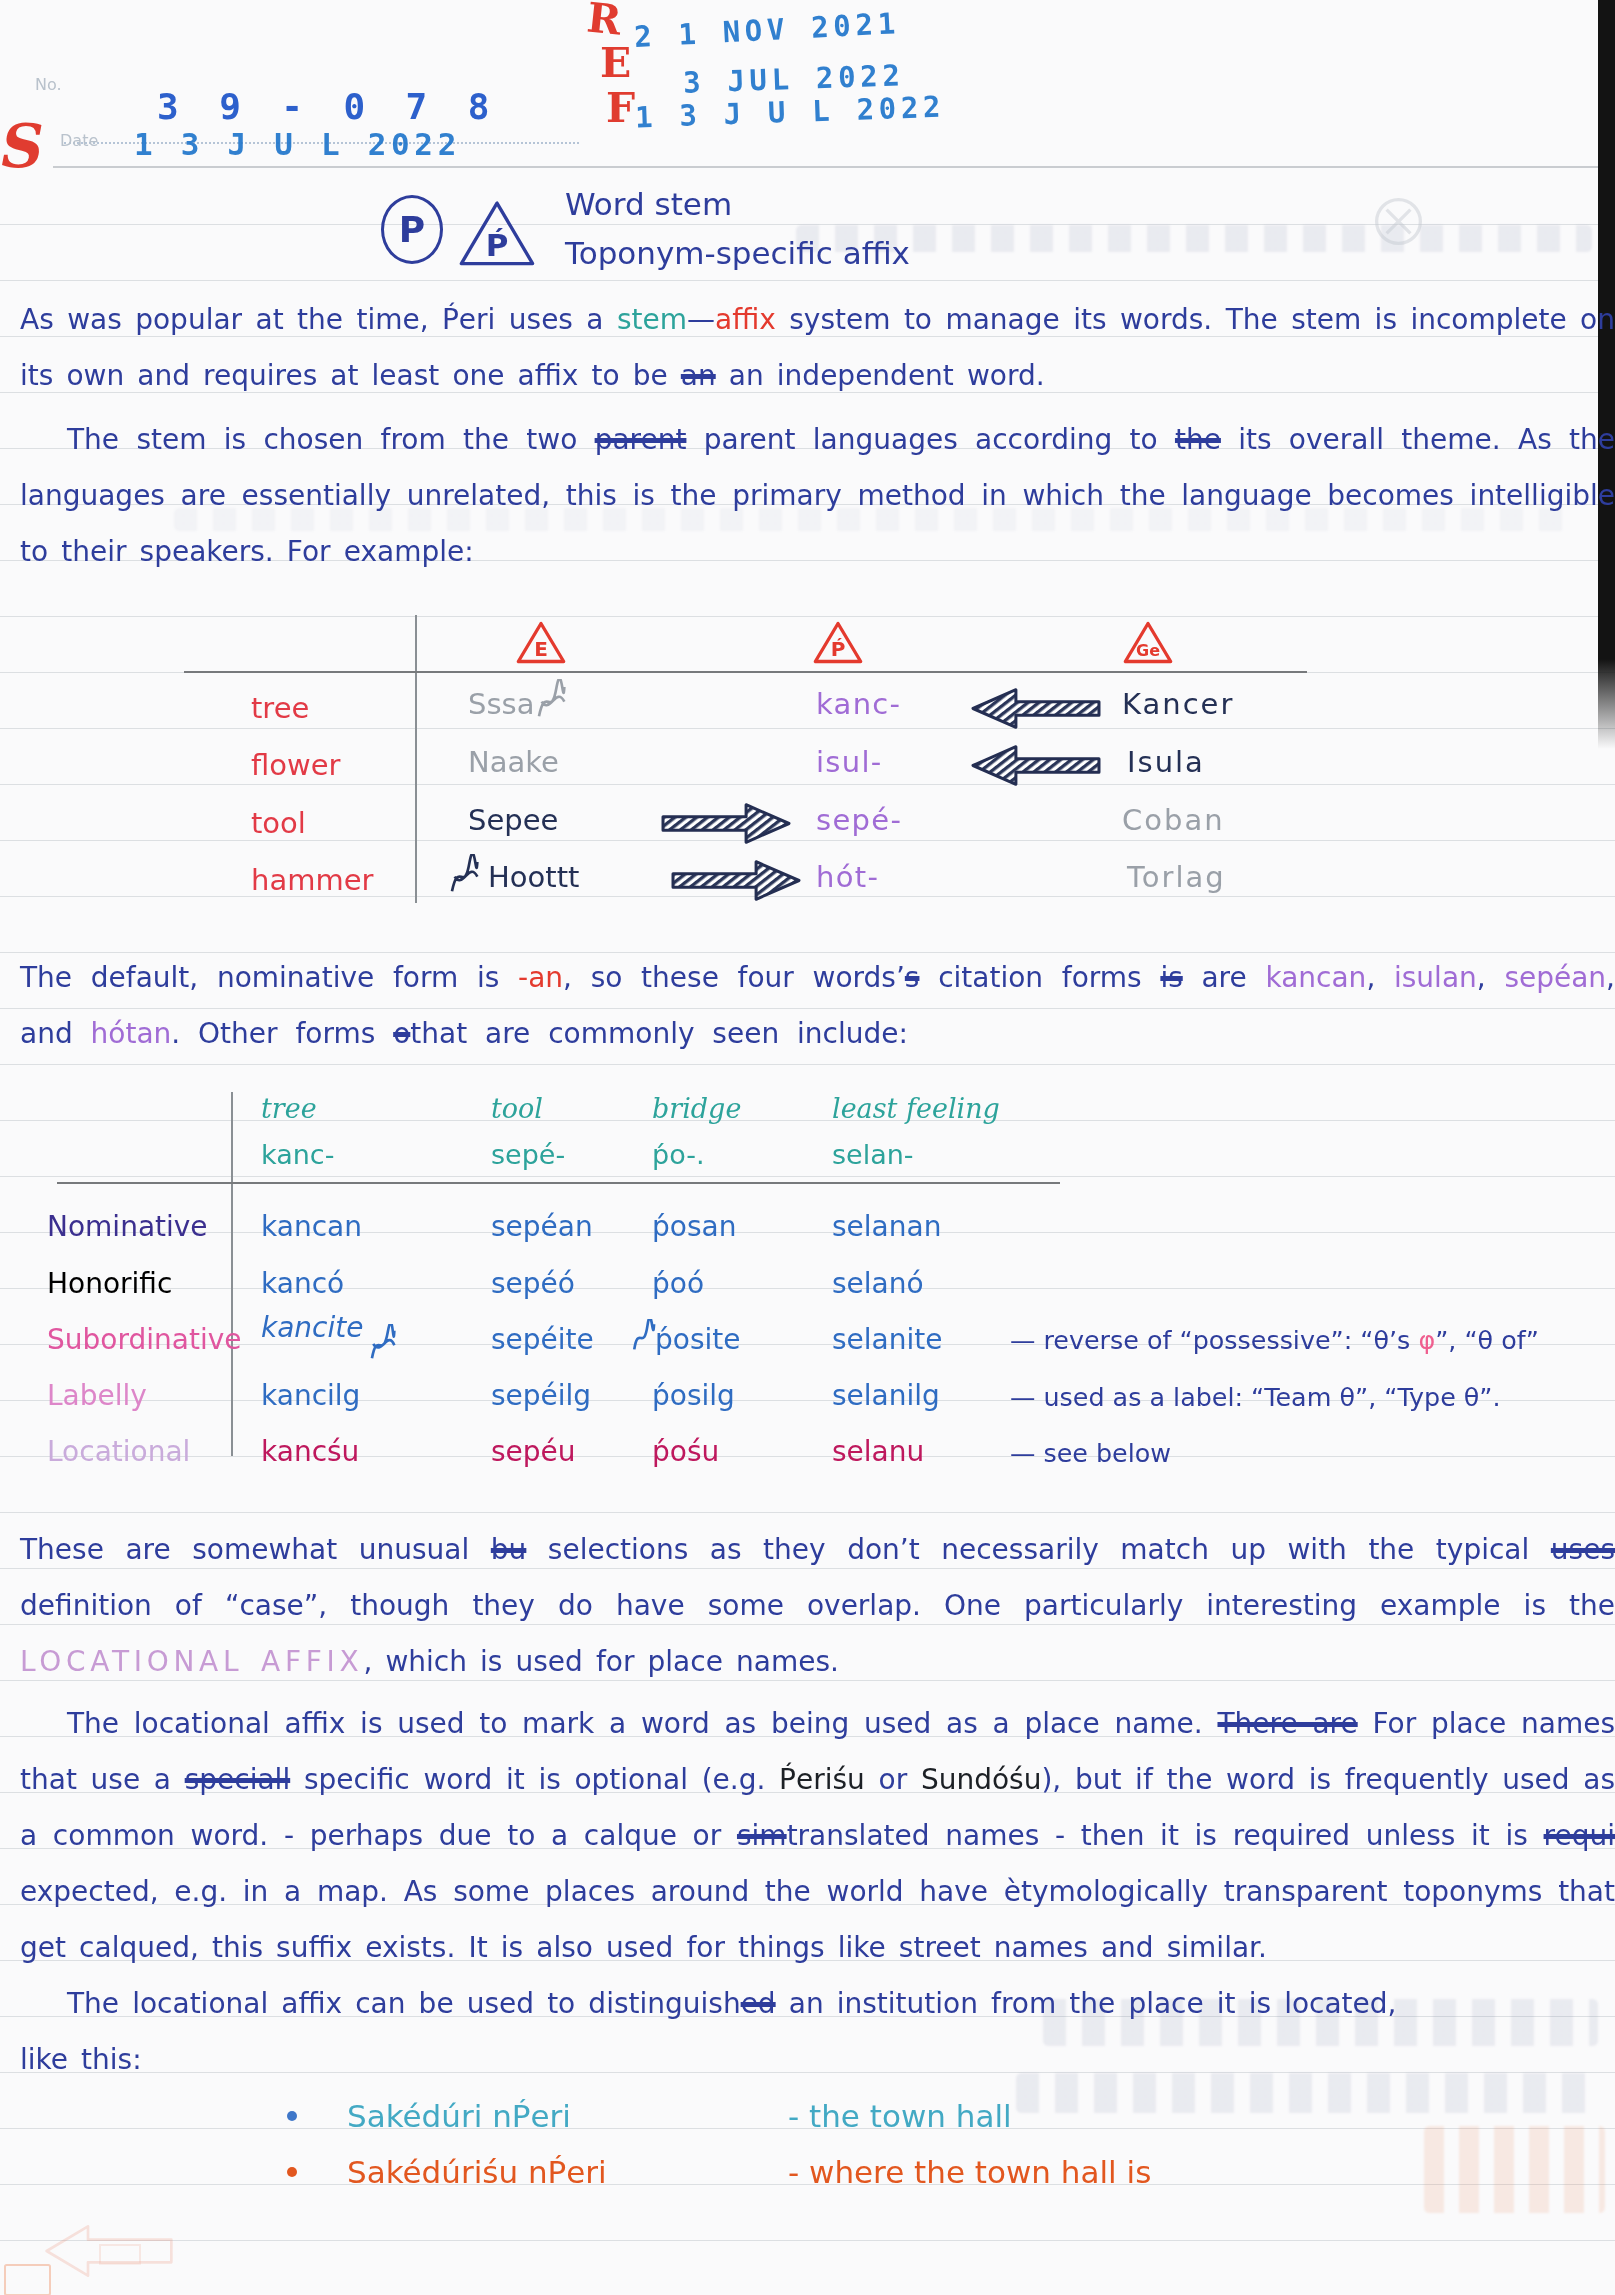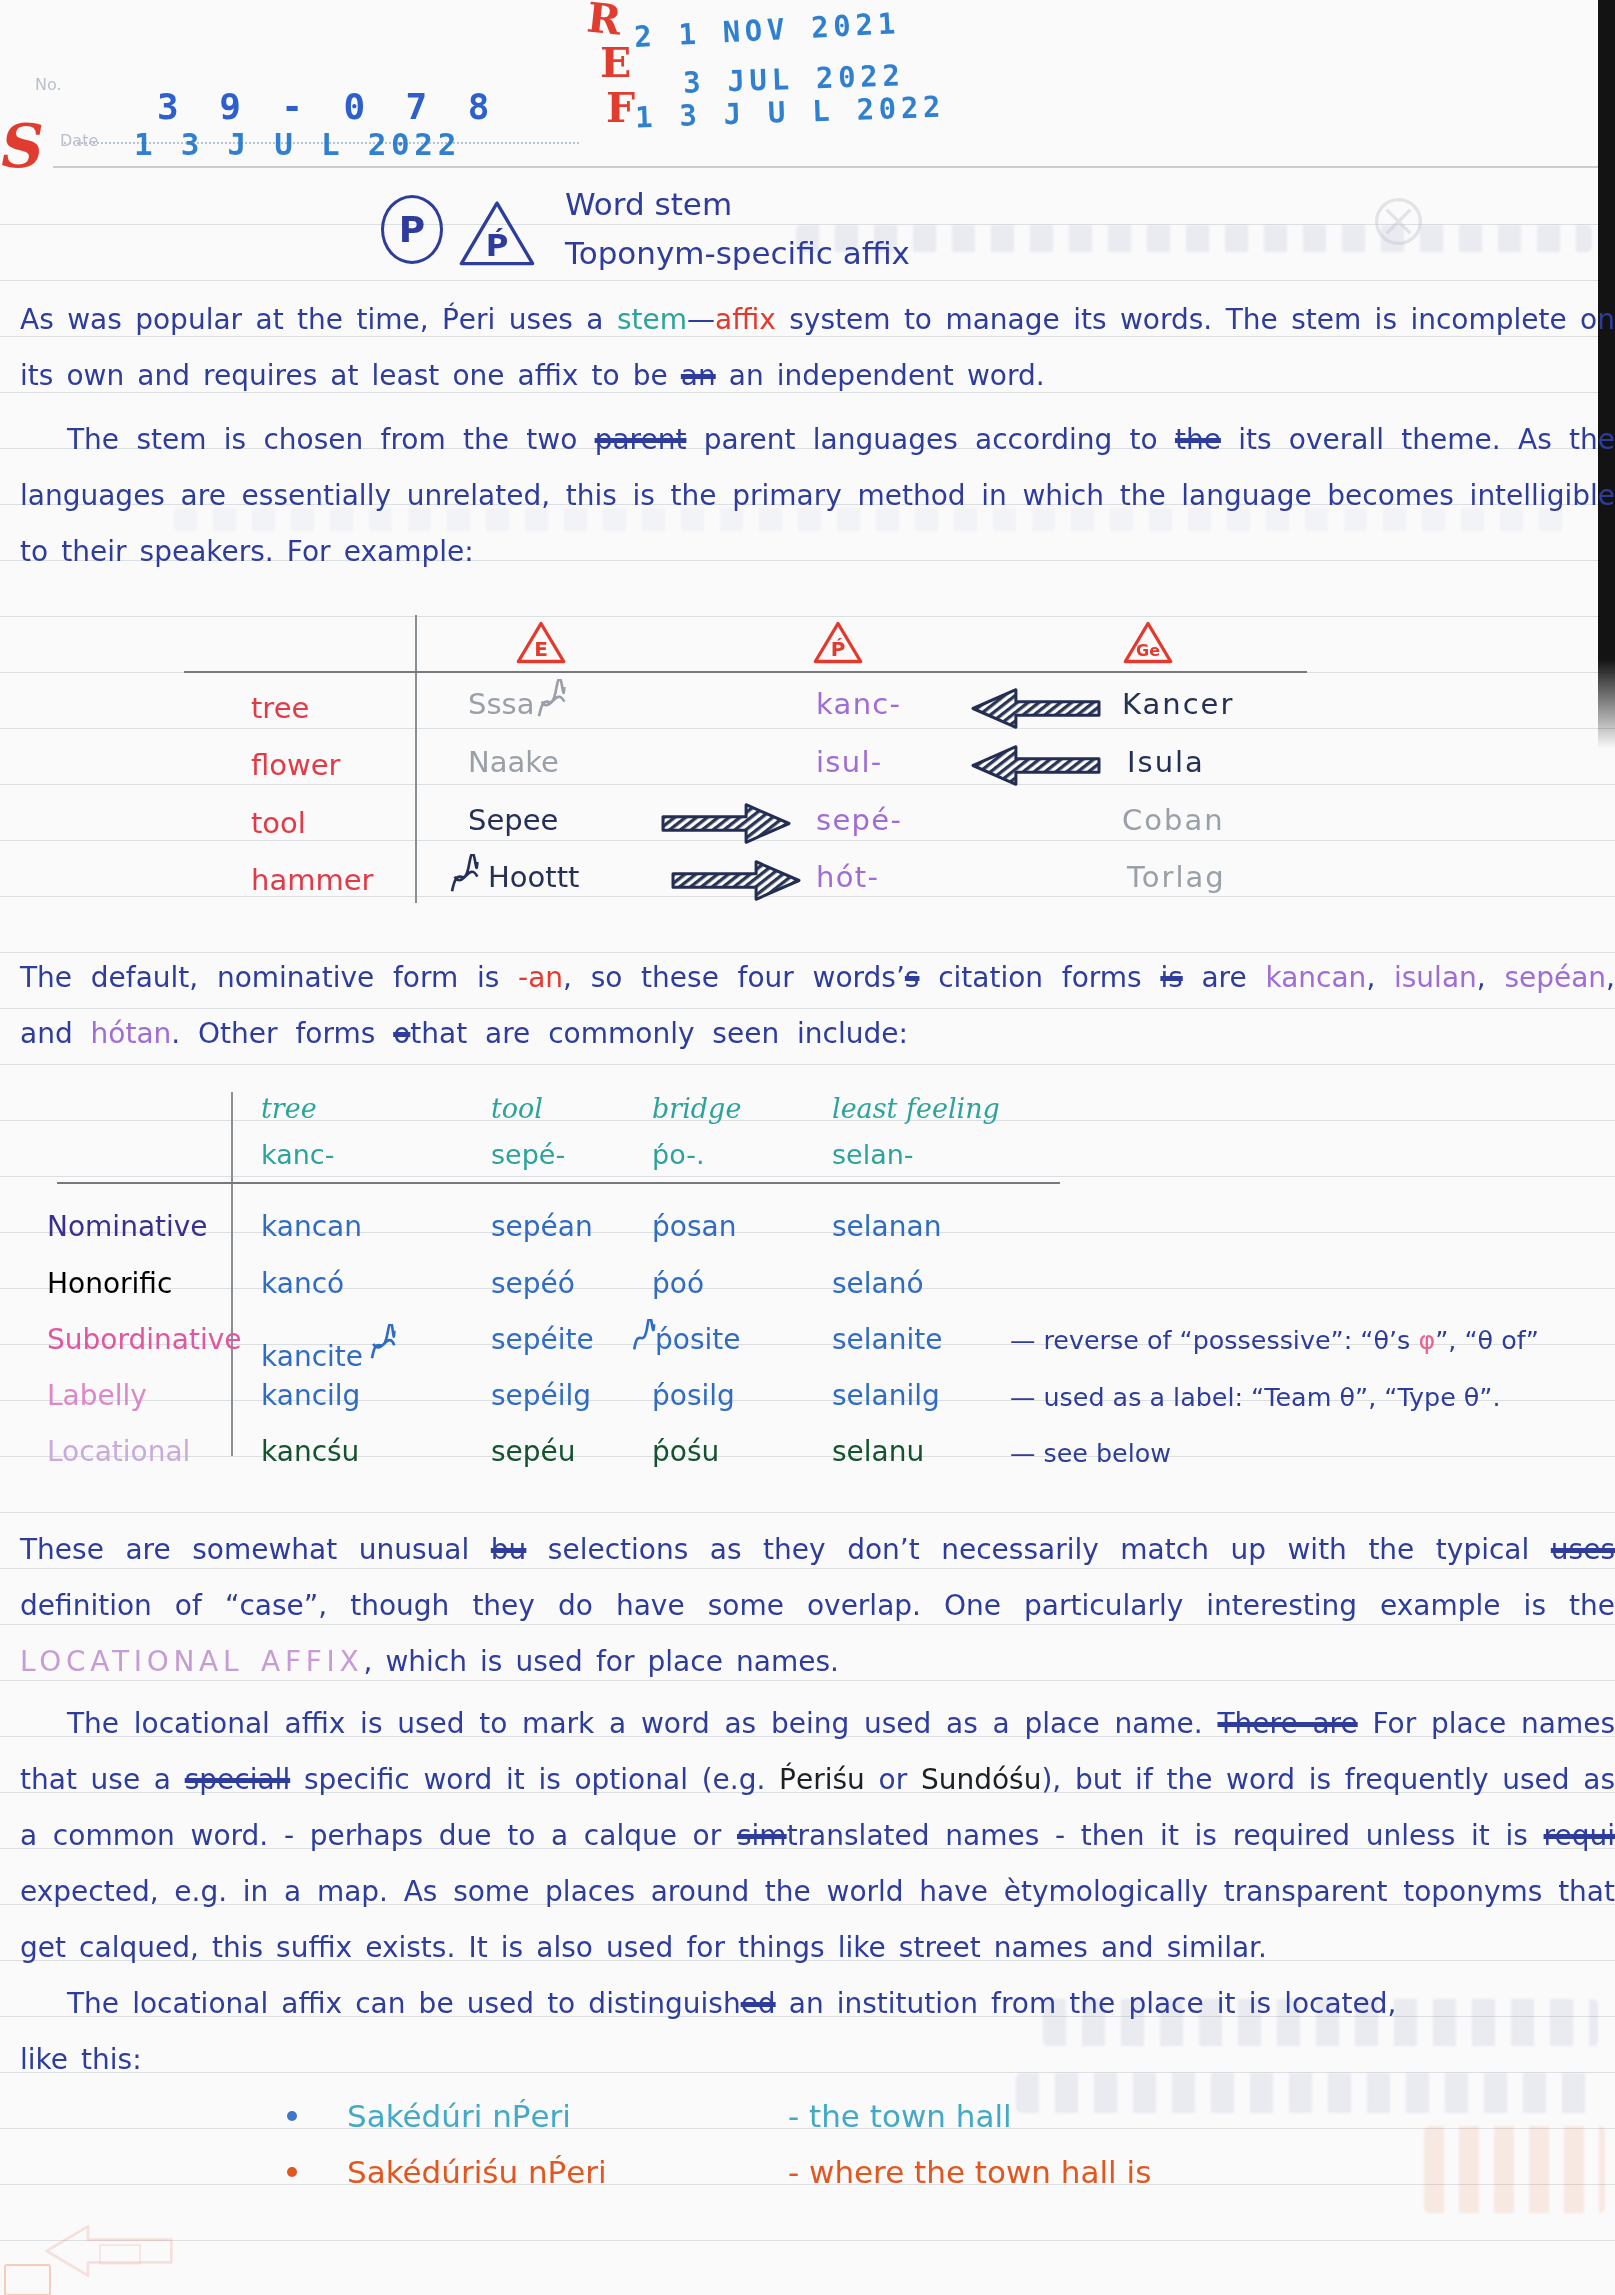--- a/index.html
+++ b/index.html
@@ -62,21 +62,21 @@
   .t1ge{position:absolute;font-size:29px;color:#243055;letter-spacing:2px;}
   .t1ge.faded{color:#9aa0a8;}
   .t1vline{position:absolute;left:395px;top:30px;width:2px;height:288px;background:#8a8f94;}
   .t1hline{position:absolute;left:164px;top:86px;width:1123px;height:2px;background:#77797c;}
   
   .t2wrap{position:relative;height:401px;margin-top:24px;}
   .t2gloss{position:absolute;font-size:27px;color:#2da39b;font-style:italic;font-family:"DejaVu Serif",serif;}
   .t2stem{position:absolute;font-size:27px;color:#2da39b;}
   .t2case{position:absolute;font-size:28px;}
   .t2form{position:absolute;font-size:28px;color:#2f6cc2;}
-  .t2form.light{color:#14532d;}
+  .t2form.light{color:#be185d;}
   .t2note{position:absolute;font-size:25.4px;color:#2e3d9c;white-space:nowrap;}
   .t2vline{position:absolute;left:211px;top:5.3px;width:2px;height:364px;background:#8a8f94;}
   .t2hline{position:absolute;left:37px;top:96px;width:1003px;height:2px;background:#77797c;}
   .c-nom{color:#3b2f8f;} .c-hon{color:#000000;} .c-sub{color:#e0569f;}
   .c-lab{color:#dd86c9;} .c-loc{color:#c9abdb;}
   .pinkphi{color:#ef5f8f;}
   
   .bullet-row{display:flex;align-items:center;height:56px;margin-left:267px;font-size:31px;}
   .bdot{width:10px;height:10px;border-radius:50%;margin-right:50px;flex:0 0 auto;}
   .bterm{width:441px;flex:0 0 auto;}
@@ -234,21 +234,21 @@
       <span class="t2form" style="left:632px;top:124px;">ṕosan</span>
       <span class="t2form" style="left:812px;top:124px;">selanan</span>
 
       <span class="t2case c-hon" style="left:27px;top:181px;">Honorific</span>
       <span class="t2form" style="left:241px;top:181px;">kancó</span>
       <span class="t2form" style="left:471px;top:181px;">sepéó</span>
       <span class="t2form" style="left:632px;top:181px;">ṕoó</span>
       <span class="t2form" style="left:812px;top:181px;">selanó</span>
 
       <span class="t2case c-sub" style="left:27px;top:237px;">Subordinative</span>
-      <span class="t2form" style="left:241px;top:254px;">kancite</span>
+      <span class="t2form" style="left:241px;top:225px;font-style:italic;">kancite</span>
       <svg class="scribsvg" style="left:348px;top:238px;" width="29" height="41" viewBox="0 0 44 62">
         <path d="M6 52 C14 8, 22 56, 30 12 S38 44, 40 10 M8 30 C20 50, 30 8, 40 32" stroke="#2f6cc2" stroke-width="4" fill="none"></path>
       </svg>
       <span class="t2form" style="left:471px;top:237px;">sepéite</span>
       <svg class="scribsvg" style="left:610px;top:233px;" width="27" height="37" viewBox="0 0 40 56">
         <path d="M6 46 C12 8, 20 50, 26 10 S34 40, 36 8" stroke="#2f6cc2" stroke-width="4" fill="none"></path>
       </svg>
       <span class="t2form" style="left:635px;top:237px;">ṕosite</span>
       <span class="t2form" style="left:812px;top:237px;">selanite</span>
       <span class="t2note" style="left:990px;top:239px;"><span>— reverse of “possessive”: “θ’s </span><span class="pinkphi">φ</span><span>”, “θ of”</span></span>

